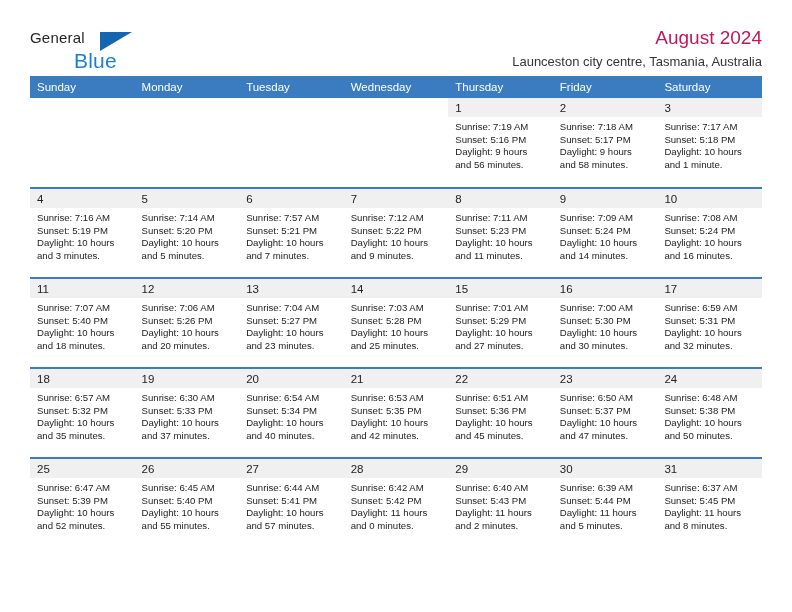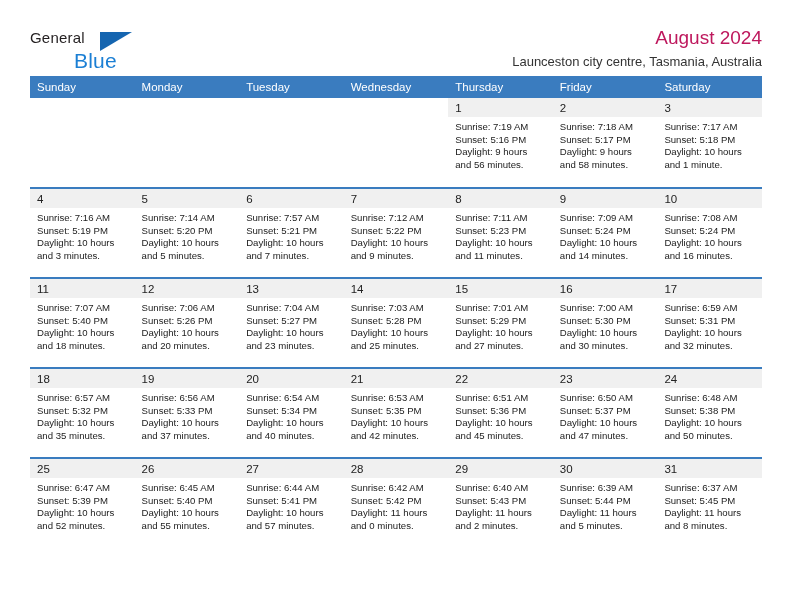--- a/index.html
+++ b/index.html
@@ -392,21 +392,21 @@
               <div>Sunset: 5:32 PM</div>
               <div>Daylight: 10 hours</div>
               <div>and 35 minutes.</div>
             </div>
           </div>
         </td>
         <td>
           <div class="cell">
             <div class="cell-date">19</div>
             <div class="cell-body">
-              <div>Sunrise: 6:56 AM</div>
+              <div>Sunrise: 6:30 AM</div>
               <div>Sunset: 5:33 PM</div>
               <div>Daylight: 10 hours</div>
               <div>and 37 minutes.</div>
             </div>
           </div>
         </td>
         <td>
           <div class="cell">
             <div class="cell-date">20</div>
             <div class="cell-body">

